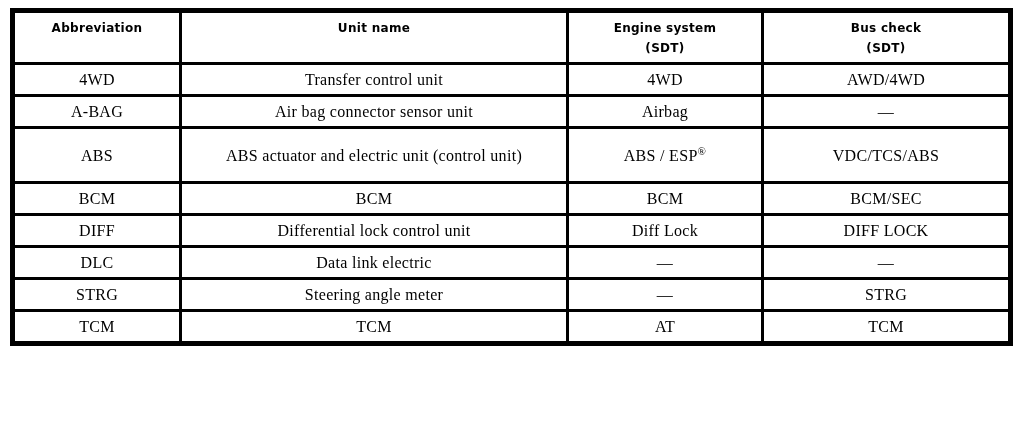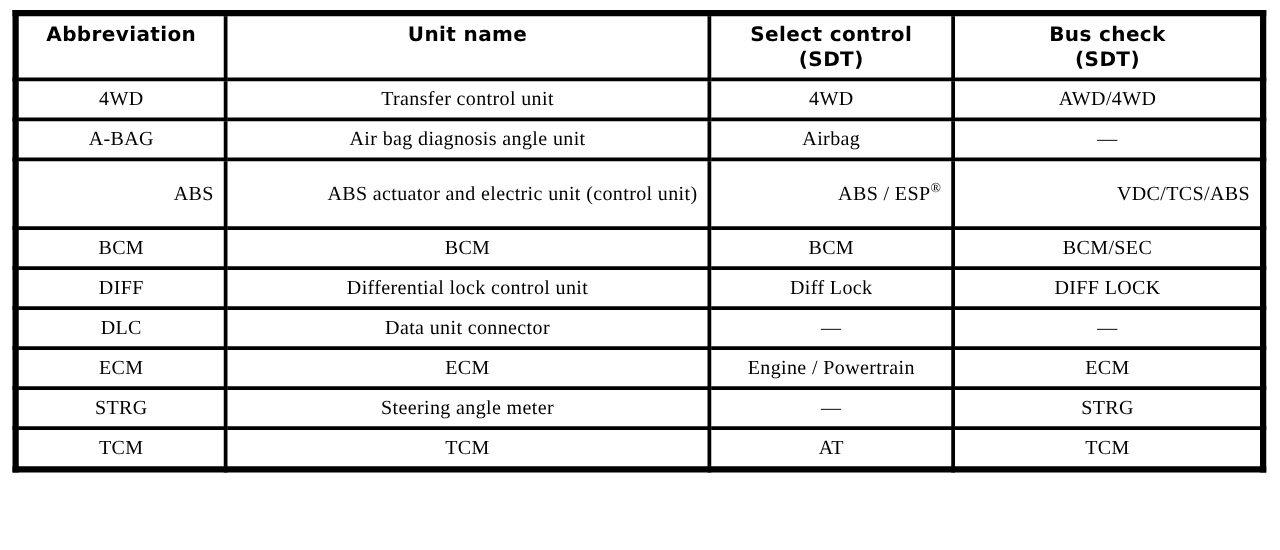--- a/index.html
+++ b/index.html
@@ -23,40 +23,39 @@
     border: 5px solid #000000;
   }
   table.unit-table th,
   table.unit-table td {
     border: 3px solid #000000;
     text-align: center;
     letter-spacing: 0.3px;
     overflow: hidden;
   }
   table.unit-table th {
-    font-size: 16px;
+    font-size: 12px;
     font-weight: bold;
     vertical-align: top;
     padding: 5px 4px 0 4px;
     height: 44px;
     line-height: 20px;
     white-space: pre-line;
   }
   table.unit-table td {
     font-size: 16px;
     font-weight: normal;
     vertical-align: middle;
     padding: 2px 8px;
     height: 25px;
     line-height: 19px;
     font-family: Liberation Serif, serif;
   }
   tr.row-tall td {
     height: 48px;
-    text-align: right;
   }
   td.cell-unit-wrap {
     padding: 2px 26px;
     margin-left: 24px;
   }
   sup {
     font-size: 11px;
     line-height: 0;
   }
 </style>
@@ -68,36 +67,36 @@
     <colgroup>
       <col style="width:168px">
       <col style="width:387px">
       <col style="width:195px">
       <col style="width:248px">
     </colgroup>
     <thead>
       <tr>
         <th>Abbreviation</th>
         <th>Unit name</th>
-        <th>Select control
+        <th>Engine system
 (SDT)</th>
         <th>Bus check
 (SDT)</th>
       </tr>
     </thead>
     <tbody>
       <tr>
         <td>4WD</td>
         <td>Transfer control unit</td>
         <td>4WD</td>
         <td>AWD/4WD</td>
       </tr>
       <tr>
         <td>A-BAG</td>
-        <td>Air bag diagnosis angle unit</td>
+        <td>Air bag connector sensor unit</td>
         <td>Airbag</td>
         <td>—</td>
       </tr>
       <tr class="row-tall">
         <td>ABS</td>
         <td class="cell-unit-wrap">ABS actuator and electric unit (control unit)</td>
         <td>ABS / ESP<sup>®</sup></td>
         <td>VDC/TCS/ABS</td>
       </tr>
       <tr>
@@ -107,29 +106,23 @@
         <td>BCM/SEC</td>
       </tr>
       <tr>
         <td>DIFF</td>
         <td>Differential lock control unit</td>
         <td>Diff Lock</td>
         <td>DIFF LOCK</td>
       </tr>
       <tr>
         <td>DLC</td>
-        <td>Data unit connector</td>
+        <td>Data link electric</td>
         <td>—</td>
         <td>—</td>
-      </tr>
-      <tr>
-        <td>ECM</td>
-        <td>ECM</td>
-        <td>Engine / Powertrain</td>
-        <td>ECM</td>
       </tr>
       <tr>
         <td>STRG</td>
         <td>Steering angle meter</td>
         <td>—</td>
         <td>STRG</td>
       </tr>
       <tr>
         <td>TCM</td>
         <td>TCM</td>

